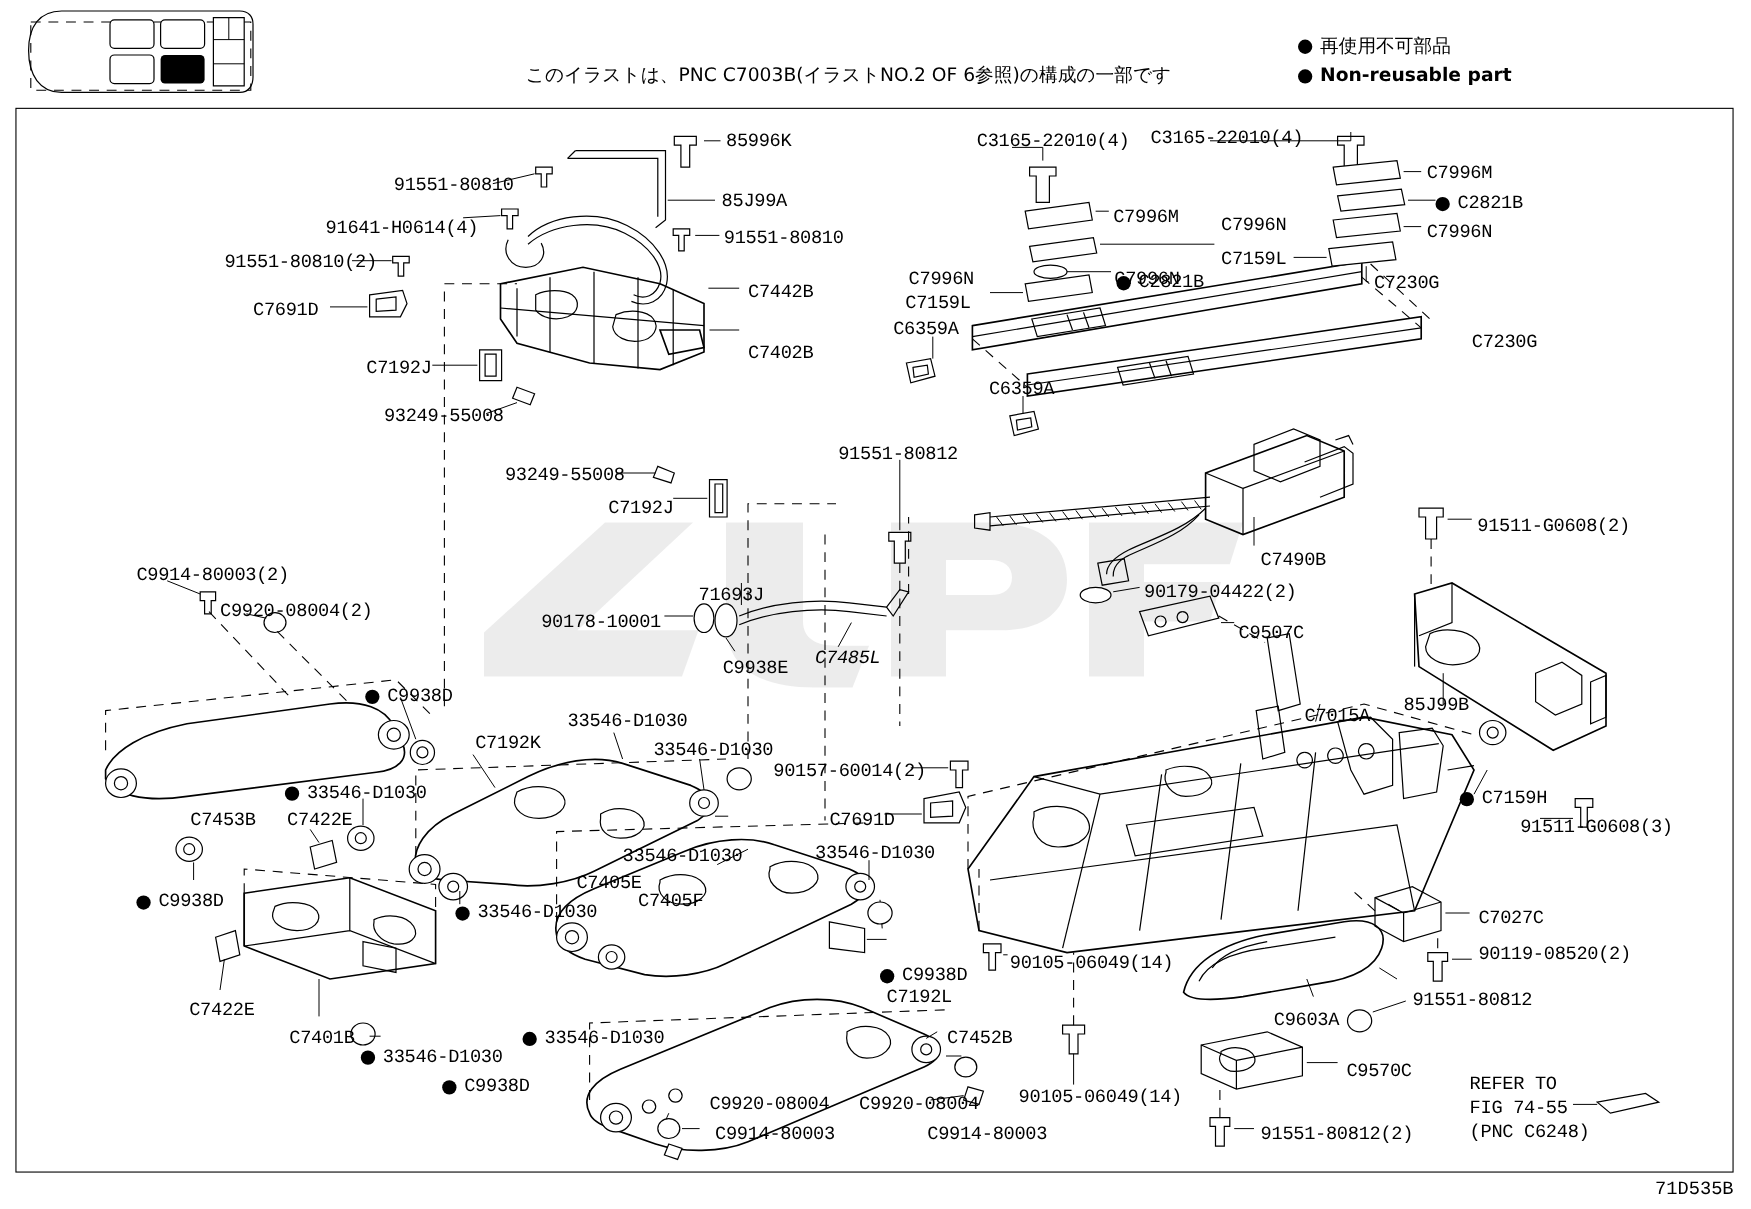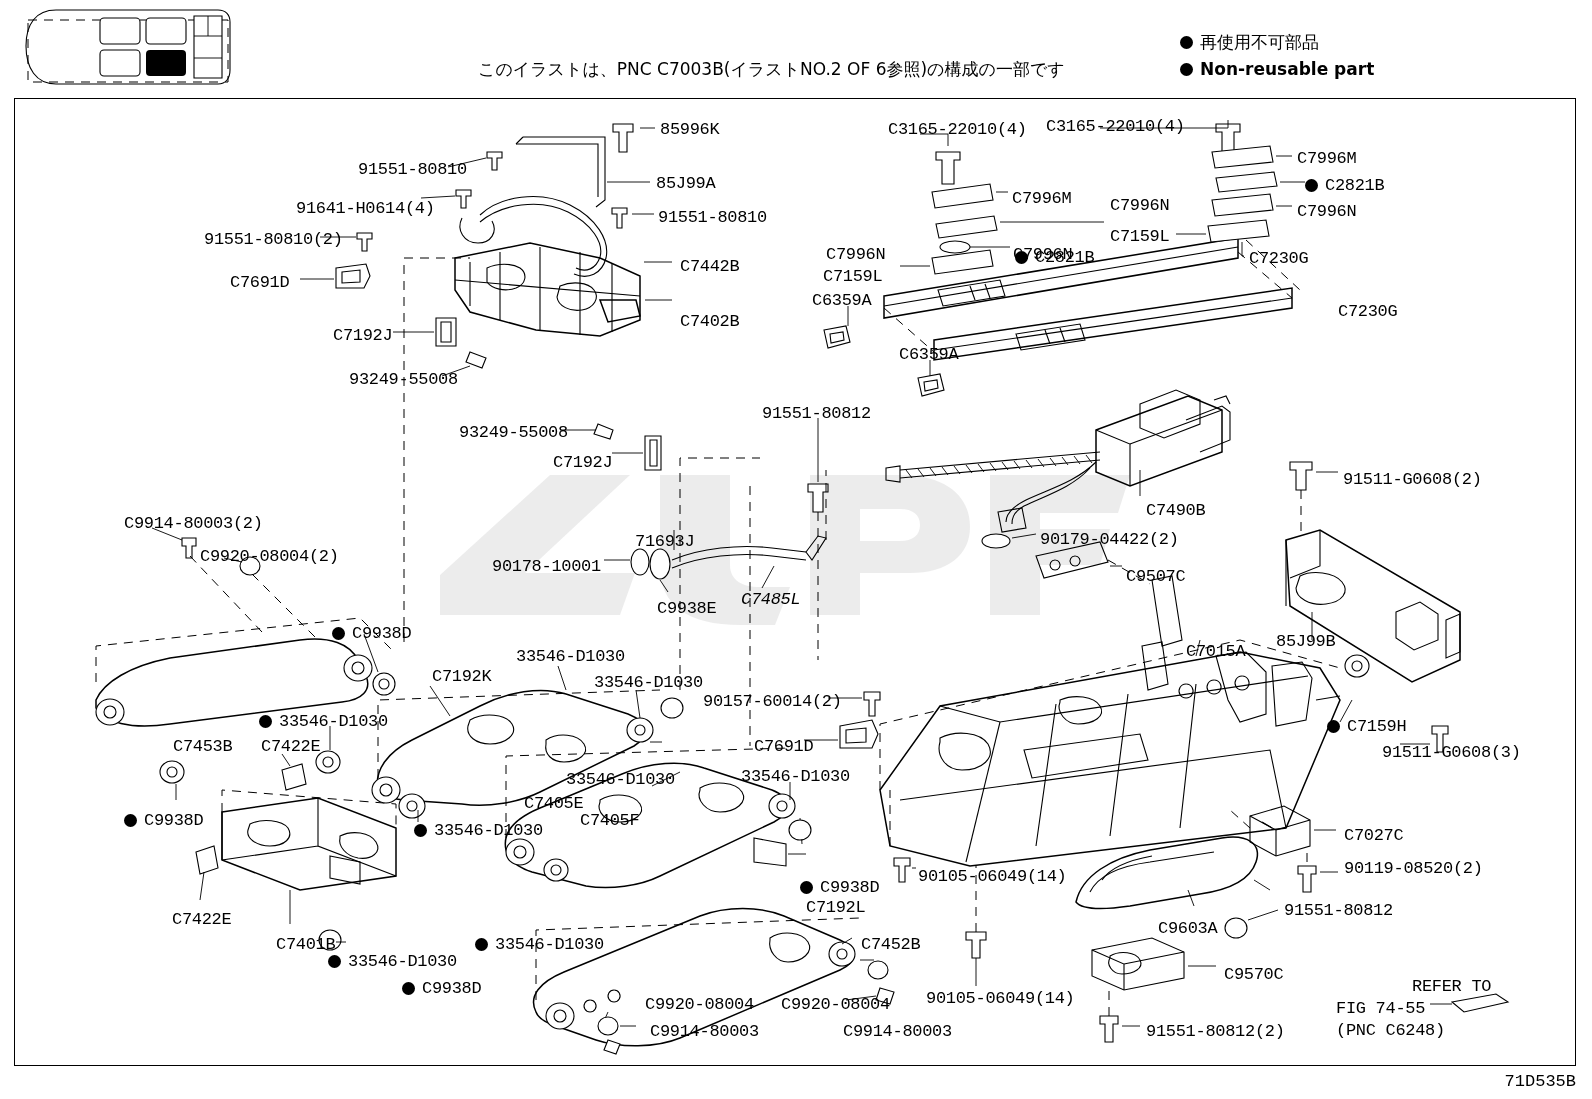--- a/index.html
+++ b/index.html
@@ -471,21 +471,21 @@
       <div class="lbl" style="left: 524px; top: 795px;">C7405E</div>
       <div class="lbl" style="left: 580px; top: 812px;">C7405F</div>
       <div class="dot" style="left: 124px; top: 814px;"></div>
       <div class="lbl" style="left: 144px; top: 812px;">C9938D</div>
       <div class="dot" style="left: 414px; top: 824px;"></div>
       <div class="lbl" style="left: 434px; top: 822px;">33546-D1030</div>
       <div class="lbl" style="left: 806px; top: 899px;">C7192L</div>
       <div class="lbl" style="left: 1344px; top: 827px;">C7027C</div>
       <div class="lbl" style="left: 1344px; top: 860px;">90119-08520(2)</div>
       <div class="lbl" style="left: 172px; top: 911px;">C7422E</div>
-      <div class="lbl" style="left: 263px; top: 936px; margin-left: 13px;">C7401B</div>
+      <div class="lbl" style="left: 263px; top: 936px;">C7401B</div>
       <div class="dot" style="left: 328px; top: 955px;"></div>
       <div class="lbl" style="left: 348px; top: 953px;">33546-D1030</div>
       <div class="dot" style="left: 475px; top: 938px;"></div>
       <div class="lbl" style="left: 495px; top: 936px;">33546-D1030</div>
       <div class="dot" style="left: 402px; top: 982px;"></div>
       <div class="lbl" style="left: 422px; top: 980px;">C9938D</div>
       <div class="dot" style="left: 800px; top: 881px;"></div>
       <div class="lbl" style="left: 820px; top: 879px;">C9938D</div>
       <div class="lbl" style="left: 918px; top: 868px;">90105-06049(14)</div>
       <div class="lbl" style="left: 861px; top: 936px;">C7452B</div>
@@ -493,19 +493,19 @@
       <div class="lbl" style="left: 1284px; top: 902px;">91551-80812</div>
       <div class="lbl" style="left: 1224px; top: 966px;">C9570C</div>
       <div class="lbl" style="left: 926px; top: 990px;">90105-06049(14)</div>
       <div class="lbl" style="left: 645px; top: 996px;">C9920-08004</div>
       <div class="lbl" style="left: 781px; top: 996px;">C9920-08004</div>
       <div class="lbl" style="left: 650px; top: 1023px;">C9914-80003</div>
       <div class="lbl" style="left: 843px; top: 1023px;">C9914-80003</div>
       <div class="lbl" style="left: 1146px; top: 1023px;">91551-80812(2)</div>
     </div>
 
-  <div class="lbl" style="left:1412px;top:978px;">REFER TO</div>
+  <div class="lbl" style="left:1336px;top:978px;">REFER TO</div>
   <div class="lbl" style="left:1336px;top:1000px;">FIG 74-55</div>
   <div class="lbl" style="left:1336px;top:1022px;">(PNC C6248)</div>
 
   <div class="code">71D535B</div>
 
 </div>
 
 </body></html>

